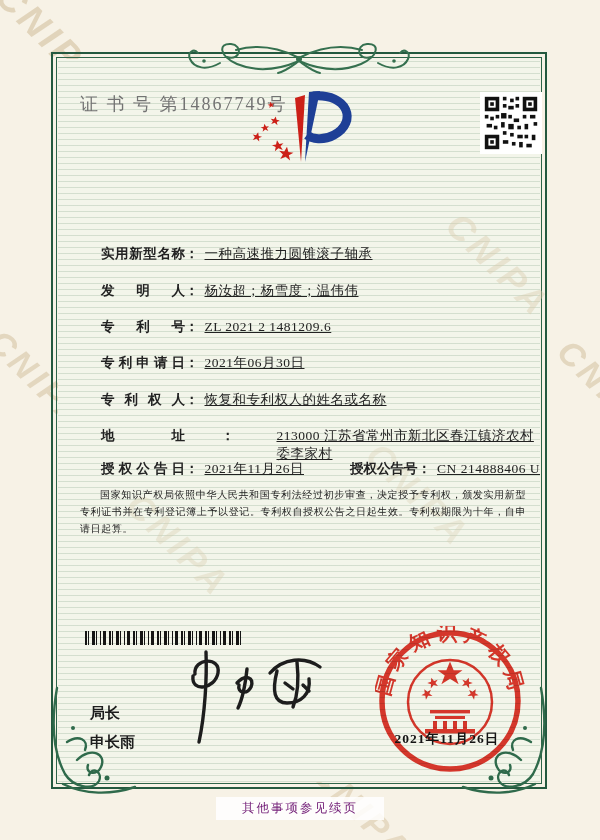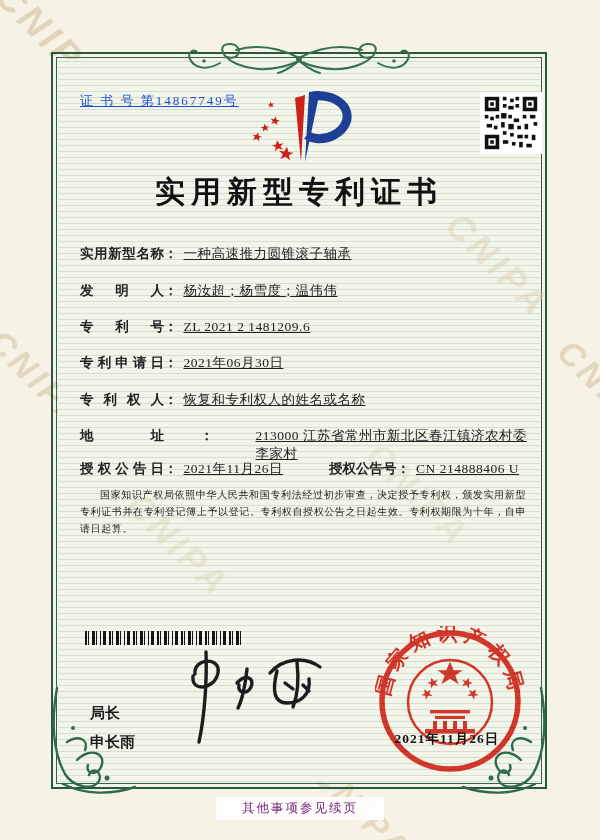--- a/index.html
+++ b/index.html
@@ -41,38 +41,38 @@
   .content { position:absolute; inset:0; }
   .ornament-top {
     position:absolute; top:-17px; left:50%; transform:translateX(-50%);
   }
   .flourish { position:absolute; bottom:-10px; }
   .flourish.left  { left:-8px; }
   .flourish.right { right:-8px; transform:scaleX(-1); }
 
   .cert-no {
     position:absolute; left:27px; top:38px;
-    font-size:13px; letter-spacing:2px; color:#1d4ed8;text-decoration:underline;
+    font-size:18px; letter-spacing:2px; color:#737373;
   }
   .logo { position:absolute; left:192px; top:30px; }
   .qr   { position:absolute; left:427px; top:38px; background:#fff; padding:3px; }
   .title {
     position:absolute; left:0; top:118px; width:100%;
     text-align:center; font-size:30px; font-weight:700;
     letter-spacing:6px; color:#111;
   }
   .row {
     position:absolute; left:27px; width:460px;
     font-size:13.5px; display:flex; align-items:baseline;
     color:#222;
   }
   .lbl {
     display:inline-block; width:84px;
     text-align:justify; text-align-last:justify;
-    font-weight:600; flex:none;
+    font-weight:600; flex:none;margin-left:21px;
   }
   .colon { flex:none; font-weight:600; }
   .val { margin-left:6px; letter-spacing:0.5px;text-decoration:underline; }
   .pair2 { display:flex; align-items:baseline; margin-left:46px; }
   .pair2 .lbl2 { font-weight:600; flex:none; }
   .paras {
     position:absolute; left:27px; top:432px; width:446px;
     font-size:10px; line-height:1.72; text-align:justify;
     color:#222;
   }
@@ -225,21 +225,20 @@
           <rect x="48" y="6" width="8" height="8"></rect>
           <rect x="6" y="48" width="8" height="8"></rect>
       </g>
       <g fill="#111">
         <rect x="8" y="8" width="4" height="4"></rect>
           <rect x="50" y="8" width="4" height="4"></rect>
           <rect x="8" y="50" width="4" height="4"></rect>
       </g>
     </svg>
 
-    <div class="title">实用新型专利证书</div>
 
     <div class="row" style="top:191px;">
       <span class="lbl">实用新型名称</span>
         <span class="colon">：</span>
       <span class="val">一种高速推力圆锥滚子轴承</span>
     </div>
     <div class="row" style="top:228px;">
       <span class="lbl">发明人</span>
         <span class="colon">：</span>
       <span class="val">杨汝超；杨雪度；温伟伟</span>

